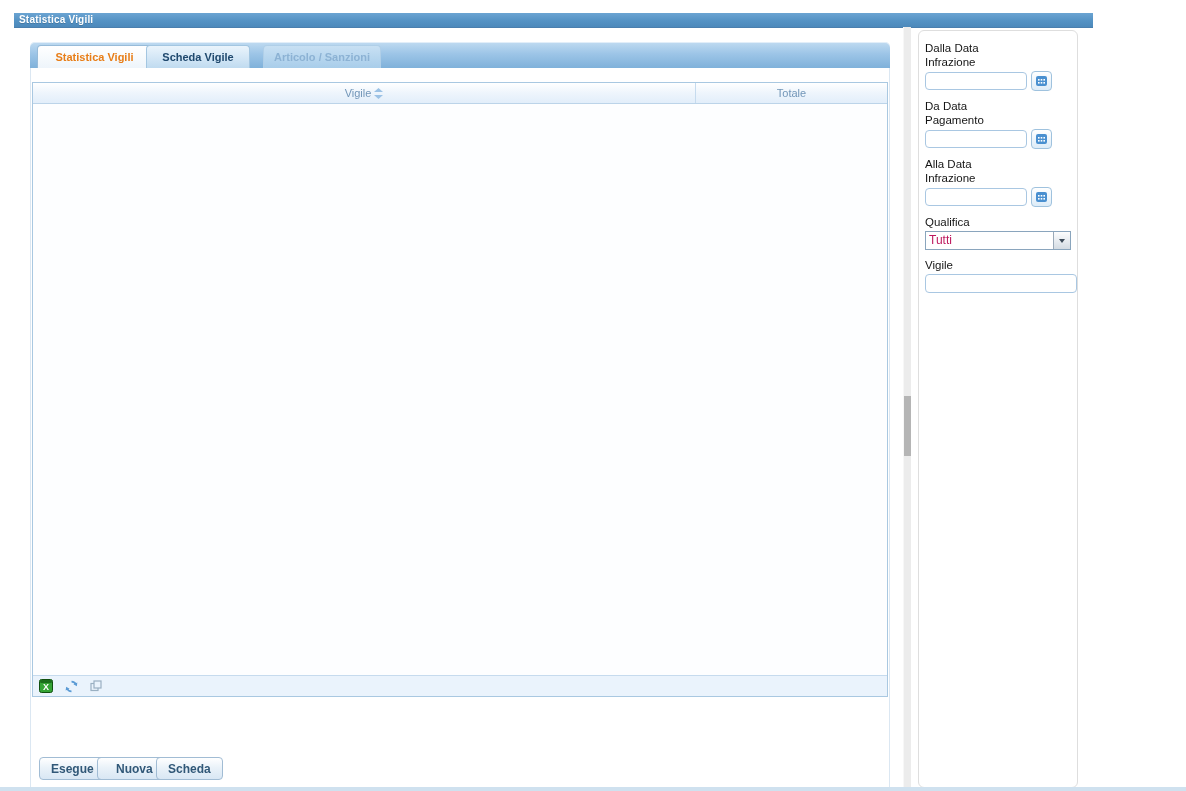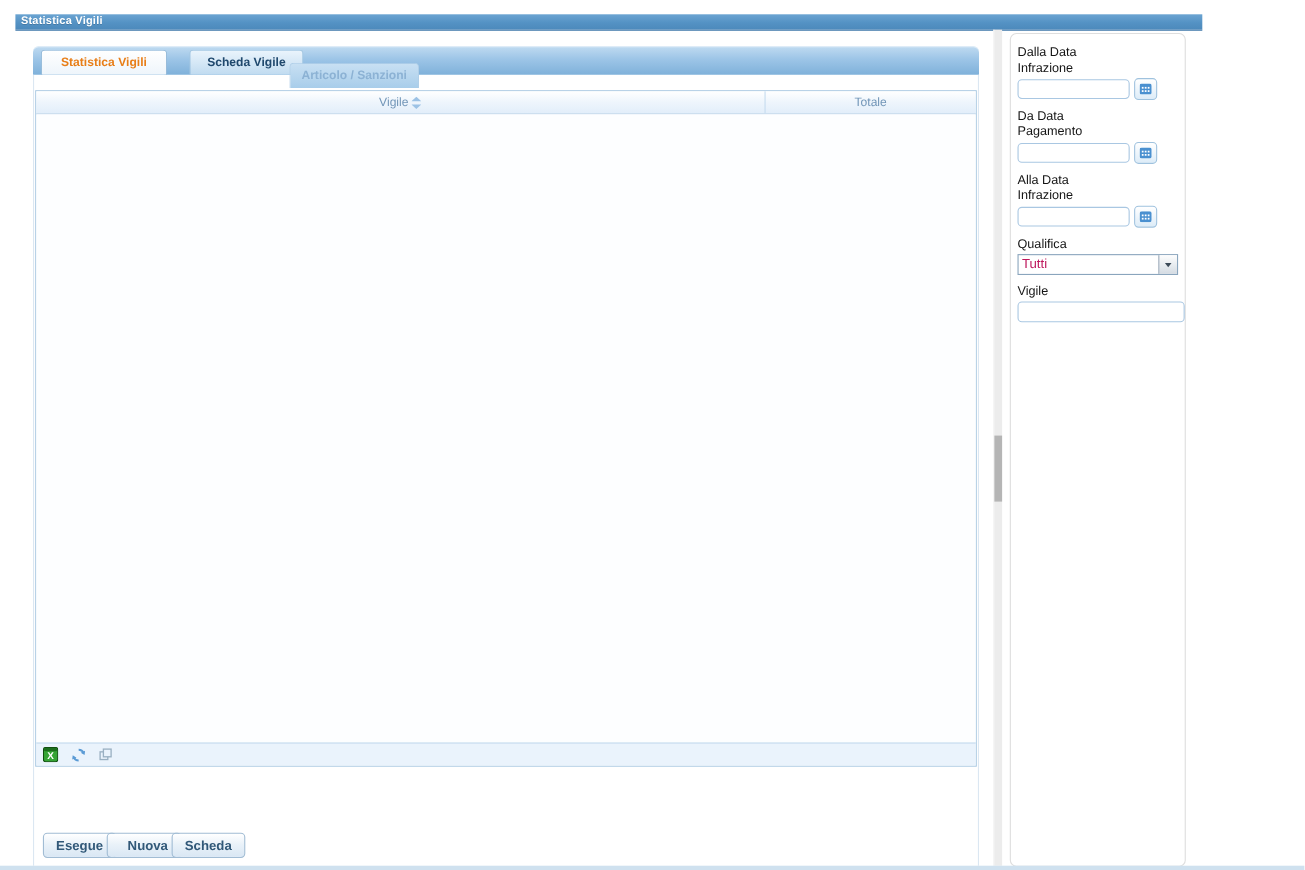--- a/index.html
+++ b/index.html
@@ -17,24 +17,24 @@
   
   .tabstrip { position:absolute; left:30px; top:42px; width:860px; height:26px;
               border-radius:5px 5px 0 0;
               background:linear-gradient(180deg,#c0dbf1 0%,#9dc5e7 45%,#7fb1da 100%);
               box-shadow:inset 0 1px 0 rgba(255,255,255,.55); }
   .tab { position:absolute; top:3px; height:23px; border-radius:4px 4px 0 0;
          font-size:11px; font-weight:bold; text-align:center; line-height:22px;
          cursor:pointer; }
   .tab-active { left:7px;  width:115px; background:linear-gradient(180deg,#ffffff,#eef5fb);
                 border:1px solid #97bbd9; border-bottom:none; color:#e87e18; }
-  .tab-normal { left:142px; width:104px; background:linear-gradient(180deg,#eaf4fc,#c0dbf0);
+  .tab-normal { left:116px; width:104px; background:linear-gradient(180deg,#eaf4fc,#c0dbf0);
                 border:1px solid #a3c6e1; border-bottom:none; color:#20496e; }
   .tab-disabled { left:233px; width:118px; background:linear-gradient(180deg,#c8e0f3,#a8cdea);
-                  border:1px solid #b0cfe8; border-bottom:none; color:#8cb2d4; cursor:default;margin-top:12px; }
+                  border:1px solid #b0cfe8; border-bottom:none; color:#8cb2d4; cursor:default; }
 
   
   .content-outline { position:absolute; left:30px; top:68px; width:860px; height:719px;
                      border-left:1px solid #dbe7f2; border-right:1px solid #dbe7f2; }
 
   
   .grid { position:absolute; left:32px; top:82px; width:856px; height:615px;
           border:1px solid #a9c8e1; background:#fdfeff; display:flex; flex-direction:column; }
   .grid-header { flex:none; height:21px; display:flex;
                  background:linear-gradient(180deg,#ffffff 0%,#eef5fc 50%,#e2eefa 100%);

